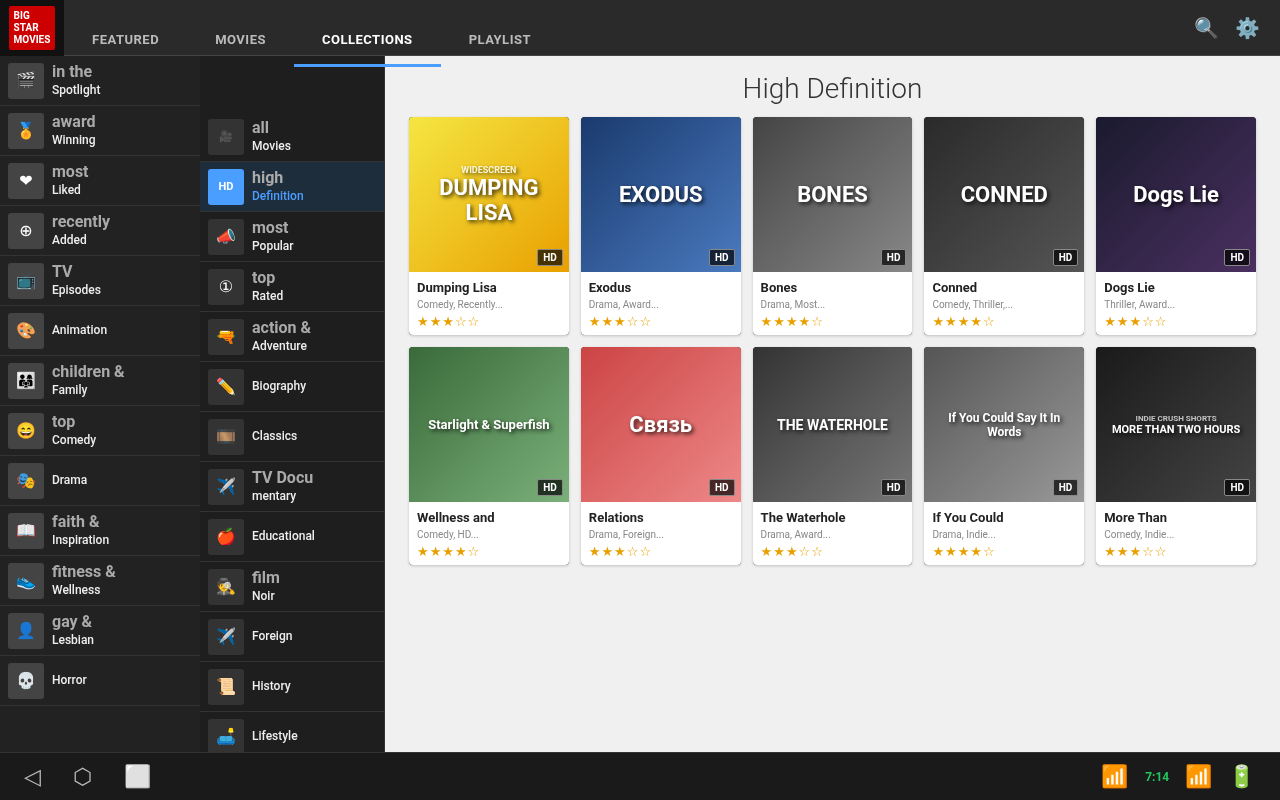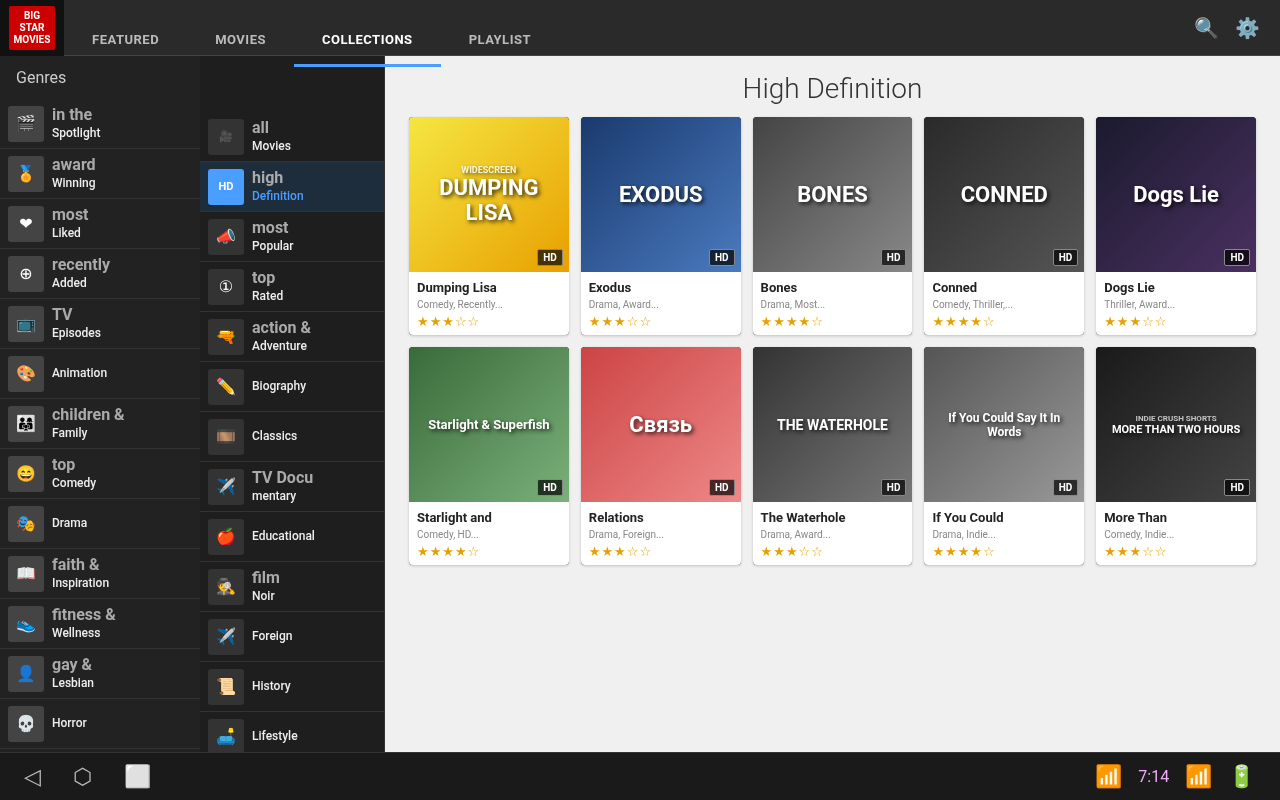--- a/index.html
+++ b/index.html
@@ -10,21 +10,21 @@
       display: flex; align-items: center; height: 56px;
       background: #2a2a2a; border-bottom: 1px solid #444;
     }
     .logo-box {
       width: 64px; height: 56px; background: #111;
       display: flex; align-items: center; justify-content: center;
       flex-shrink: 0;
     }
     .logo-inner {
       background: #c00; color: #fff; font-size: 10px; font-weight: bold;
-      text-align: center; padding: 4px 5px; line-height: 1.2; border-radius: 2px;
+      text-align: left; padding: 4px 5px; line-height: 1.2; border-radius: 2px;
     }
     .nav-tabs { display: flex; flex: 1; height: 100%; margin-top: 24px; }
     .nav-tab {
       padding: 0 28px; height: 100%; display: flex; align-items: center;
       font-size: 13px; font-weight: bold; color: #bbb; cursor: pointer;
       text-transform: uppercase; letter-spacing: 0.5px; position: relative;
     }
     .nav-tab.active { color: #fff; }
     .nav-tab.active::after {
       content: ''; position: absolute; bottom: 0; left: 0; right: 0;
@@ -105,21 +105,21 @@
 
     
     .bottom-nav {
       height: 48px; background: #1a1a1a; display: flex; align-items: center;
       justify-content: space-between; padding: 0 24px;
       border-top: 1px solid #333;
     }
     .bottom-left { display: flex; gap: 32px; }
     .bottom-icon { font-size: 22px; color: #bbb; cursor: pointer; }
     .bottom-right { display: flex; align-items: center; gap: 16px; }
-    .clock { color: #f0abfc; font-size: 16px; font-weight: normal; }
+    .clock { color: #22c55e; font-size: 12px; font-weight: bold; }
   </style>
 </head>
 <body>
 
 <div class="top-nav">
   <div class="logo-box">
     <div class="logo-inner">
       <span>BIG</span><br>
       <span>STAR</span><br>
       <span>MOVIES</span>
@@ -133,21 +133,20 @@
   </div>
   <div class="nav-icons">
     <span class="nav-icon">🔍</span>
     <span class="nav-icon">⚙️</span>
   </div>
 </div>
 
 <div class="main-area">
 
   <div class="sidebar">
-    <div class="genres-header">Genres</div>
 
     <div class="genre-item">
       <div class="genre-icon">🎬</div>
       <div class="genre-label"><span>in the</span>Spotlight</div>
     </div>
     <div class="genre-item">
       <div class="genre-icon">🏅</div>
       <div class="genre-label"><span>award</span>Winning</div>
     </div>
     <div class="genre-item">
@@ -321,21 +320,21 @@
             <div class="movie-stars">★★★☆☆</div>
           </div>
         </div>
 
         <div class="movie-card">
           <div class="movie-poster poster-starlight">
             <div class="poster-text" style="font-size:13px">Starlight &amp; Superfish</div>
             <div class="hd-badge">HD</div>
           </div>
           <div class="movie-info">
-            <div class="movie-title">Starlight and</div>
+            <div class="movie-title">Wellness and</div>
             <div class="movie-genres">Comedy, HD...</div>
             <div class="movie-stars">★★★★☆</div>
           </div>
         </div>
 
         <div class="movie-card">
           <div class="movie-poster poster-relations">
             <div class="poster-text">Связь</div>
             <div class="hd-badge">HD</div>
           </div>

